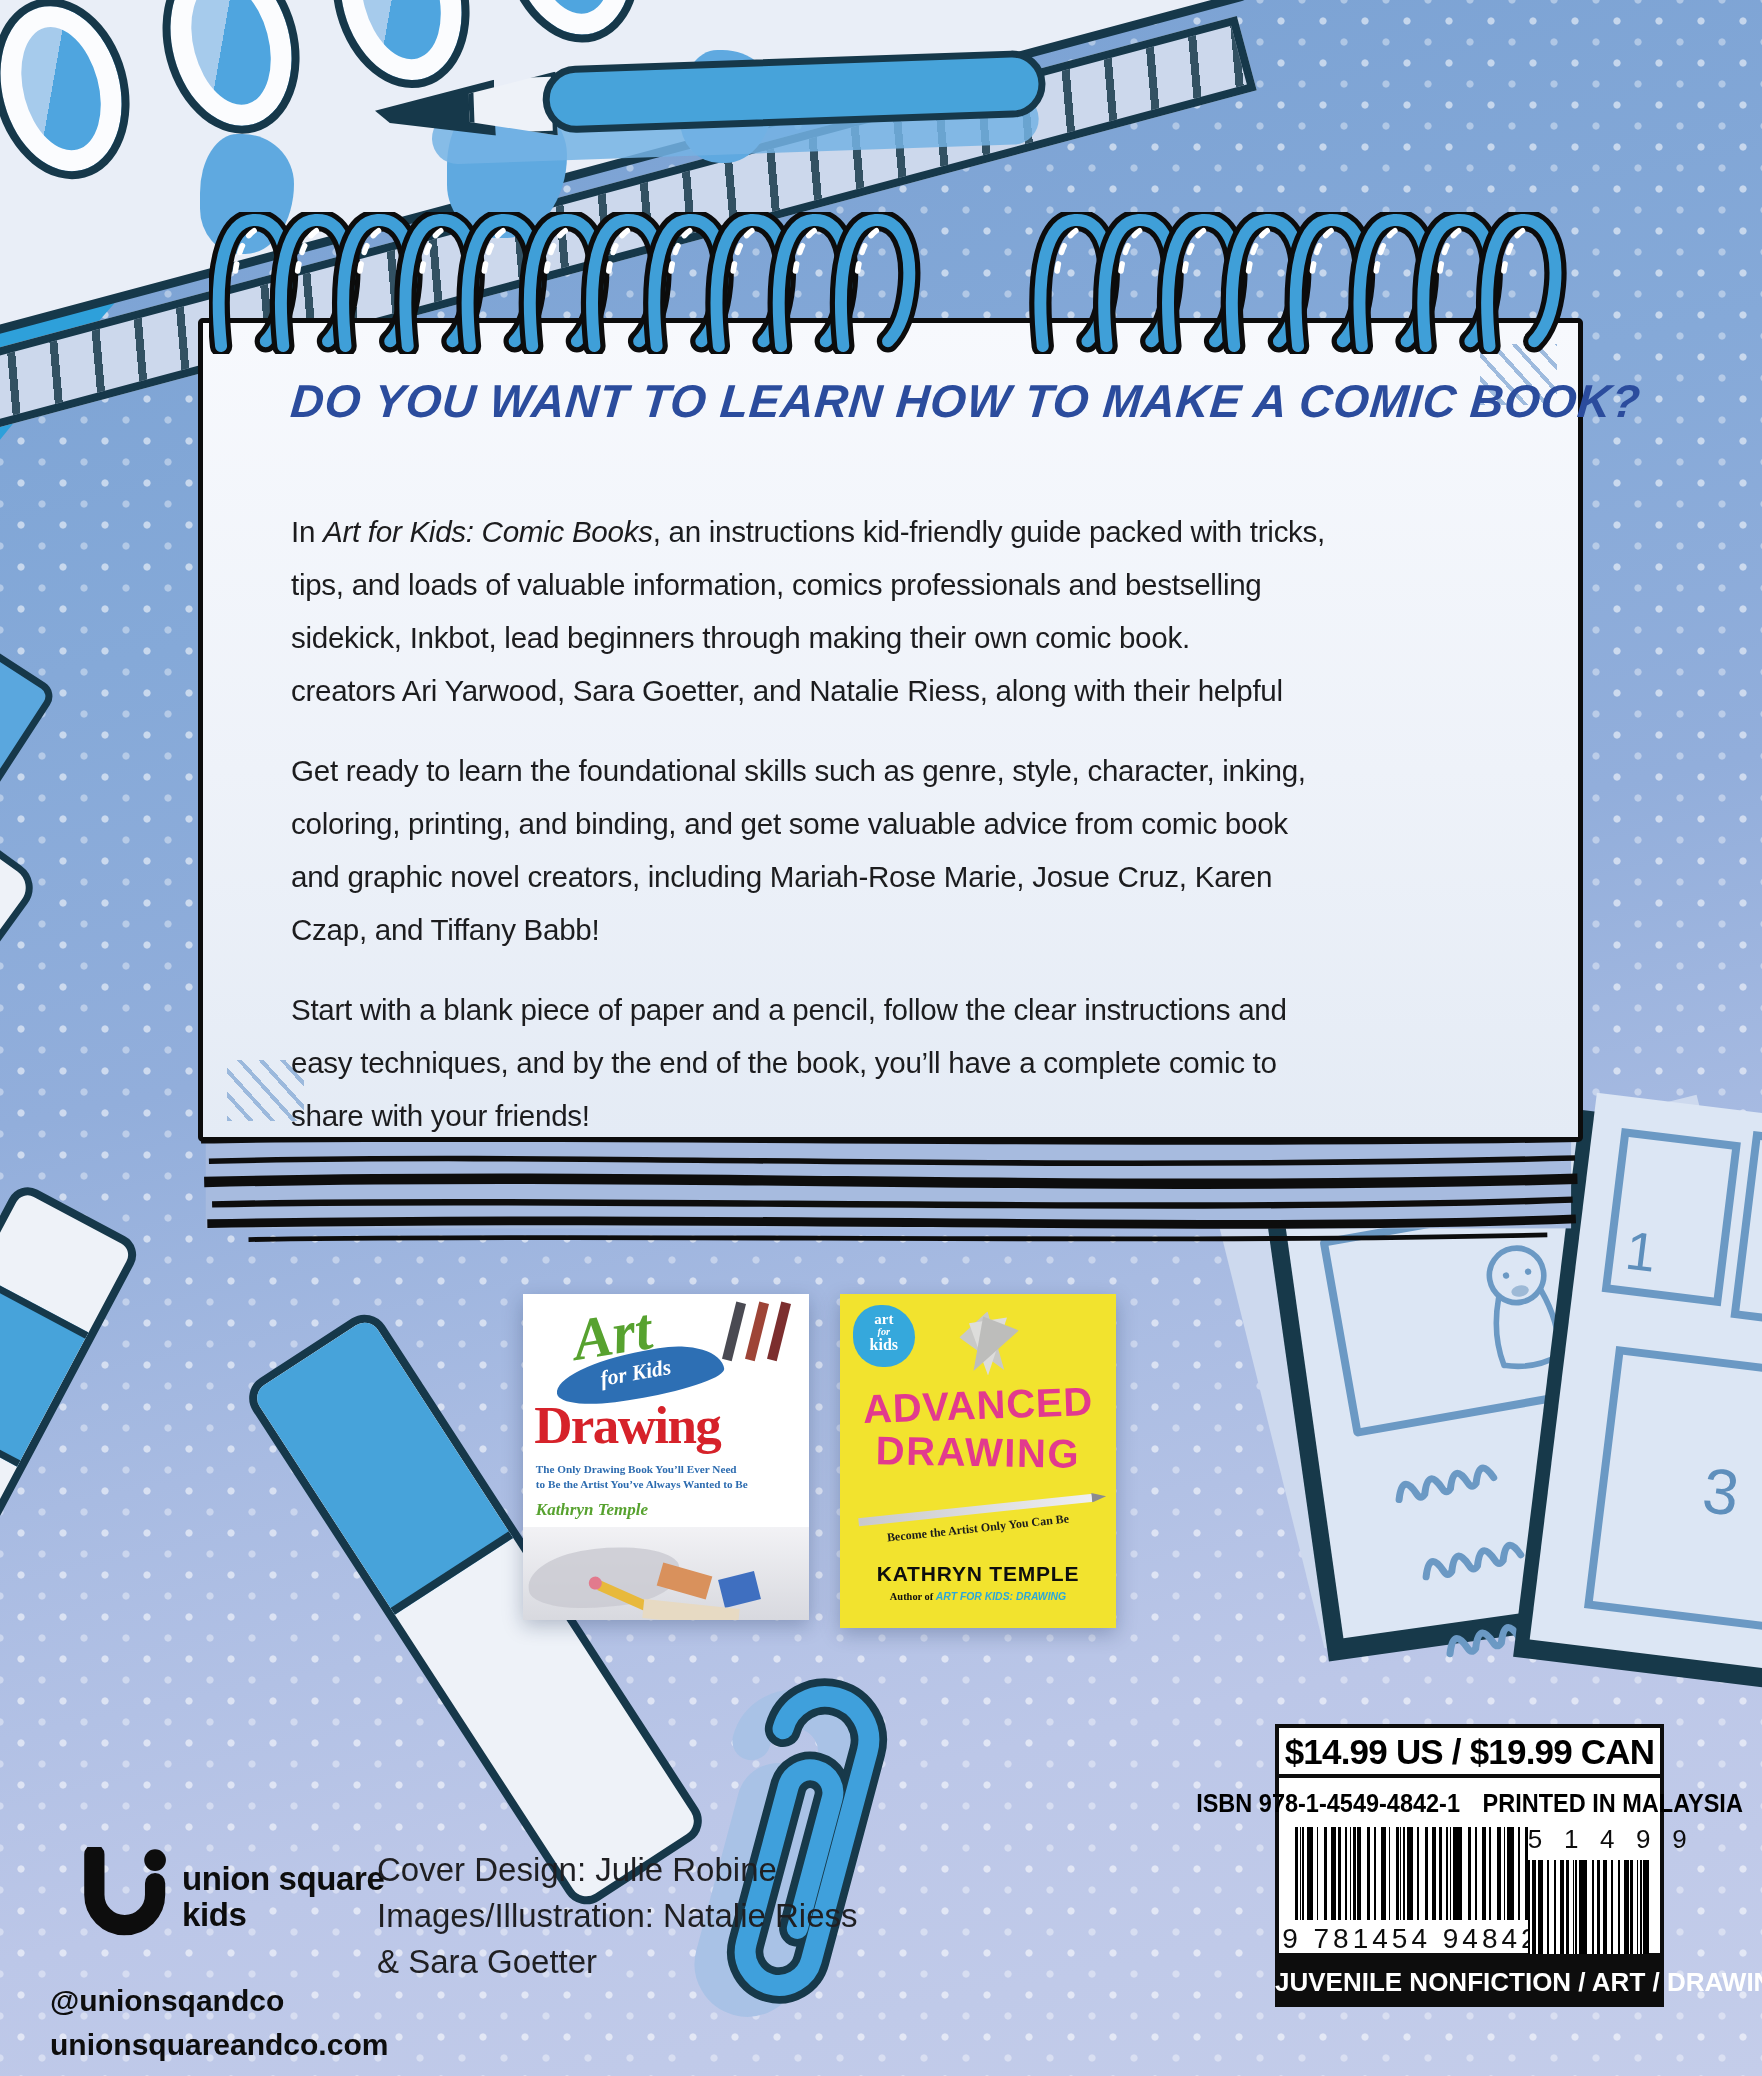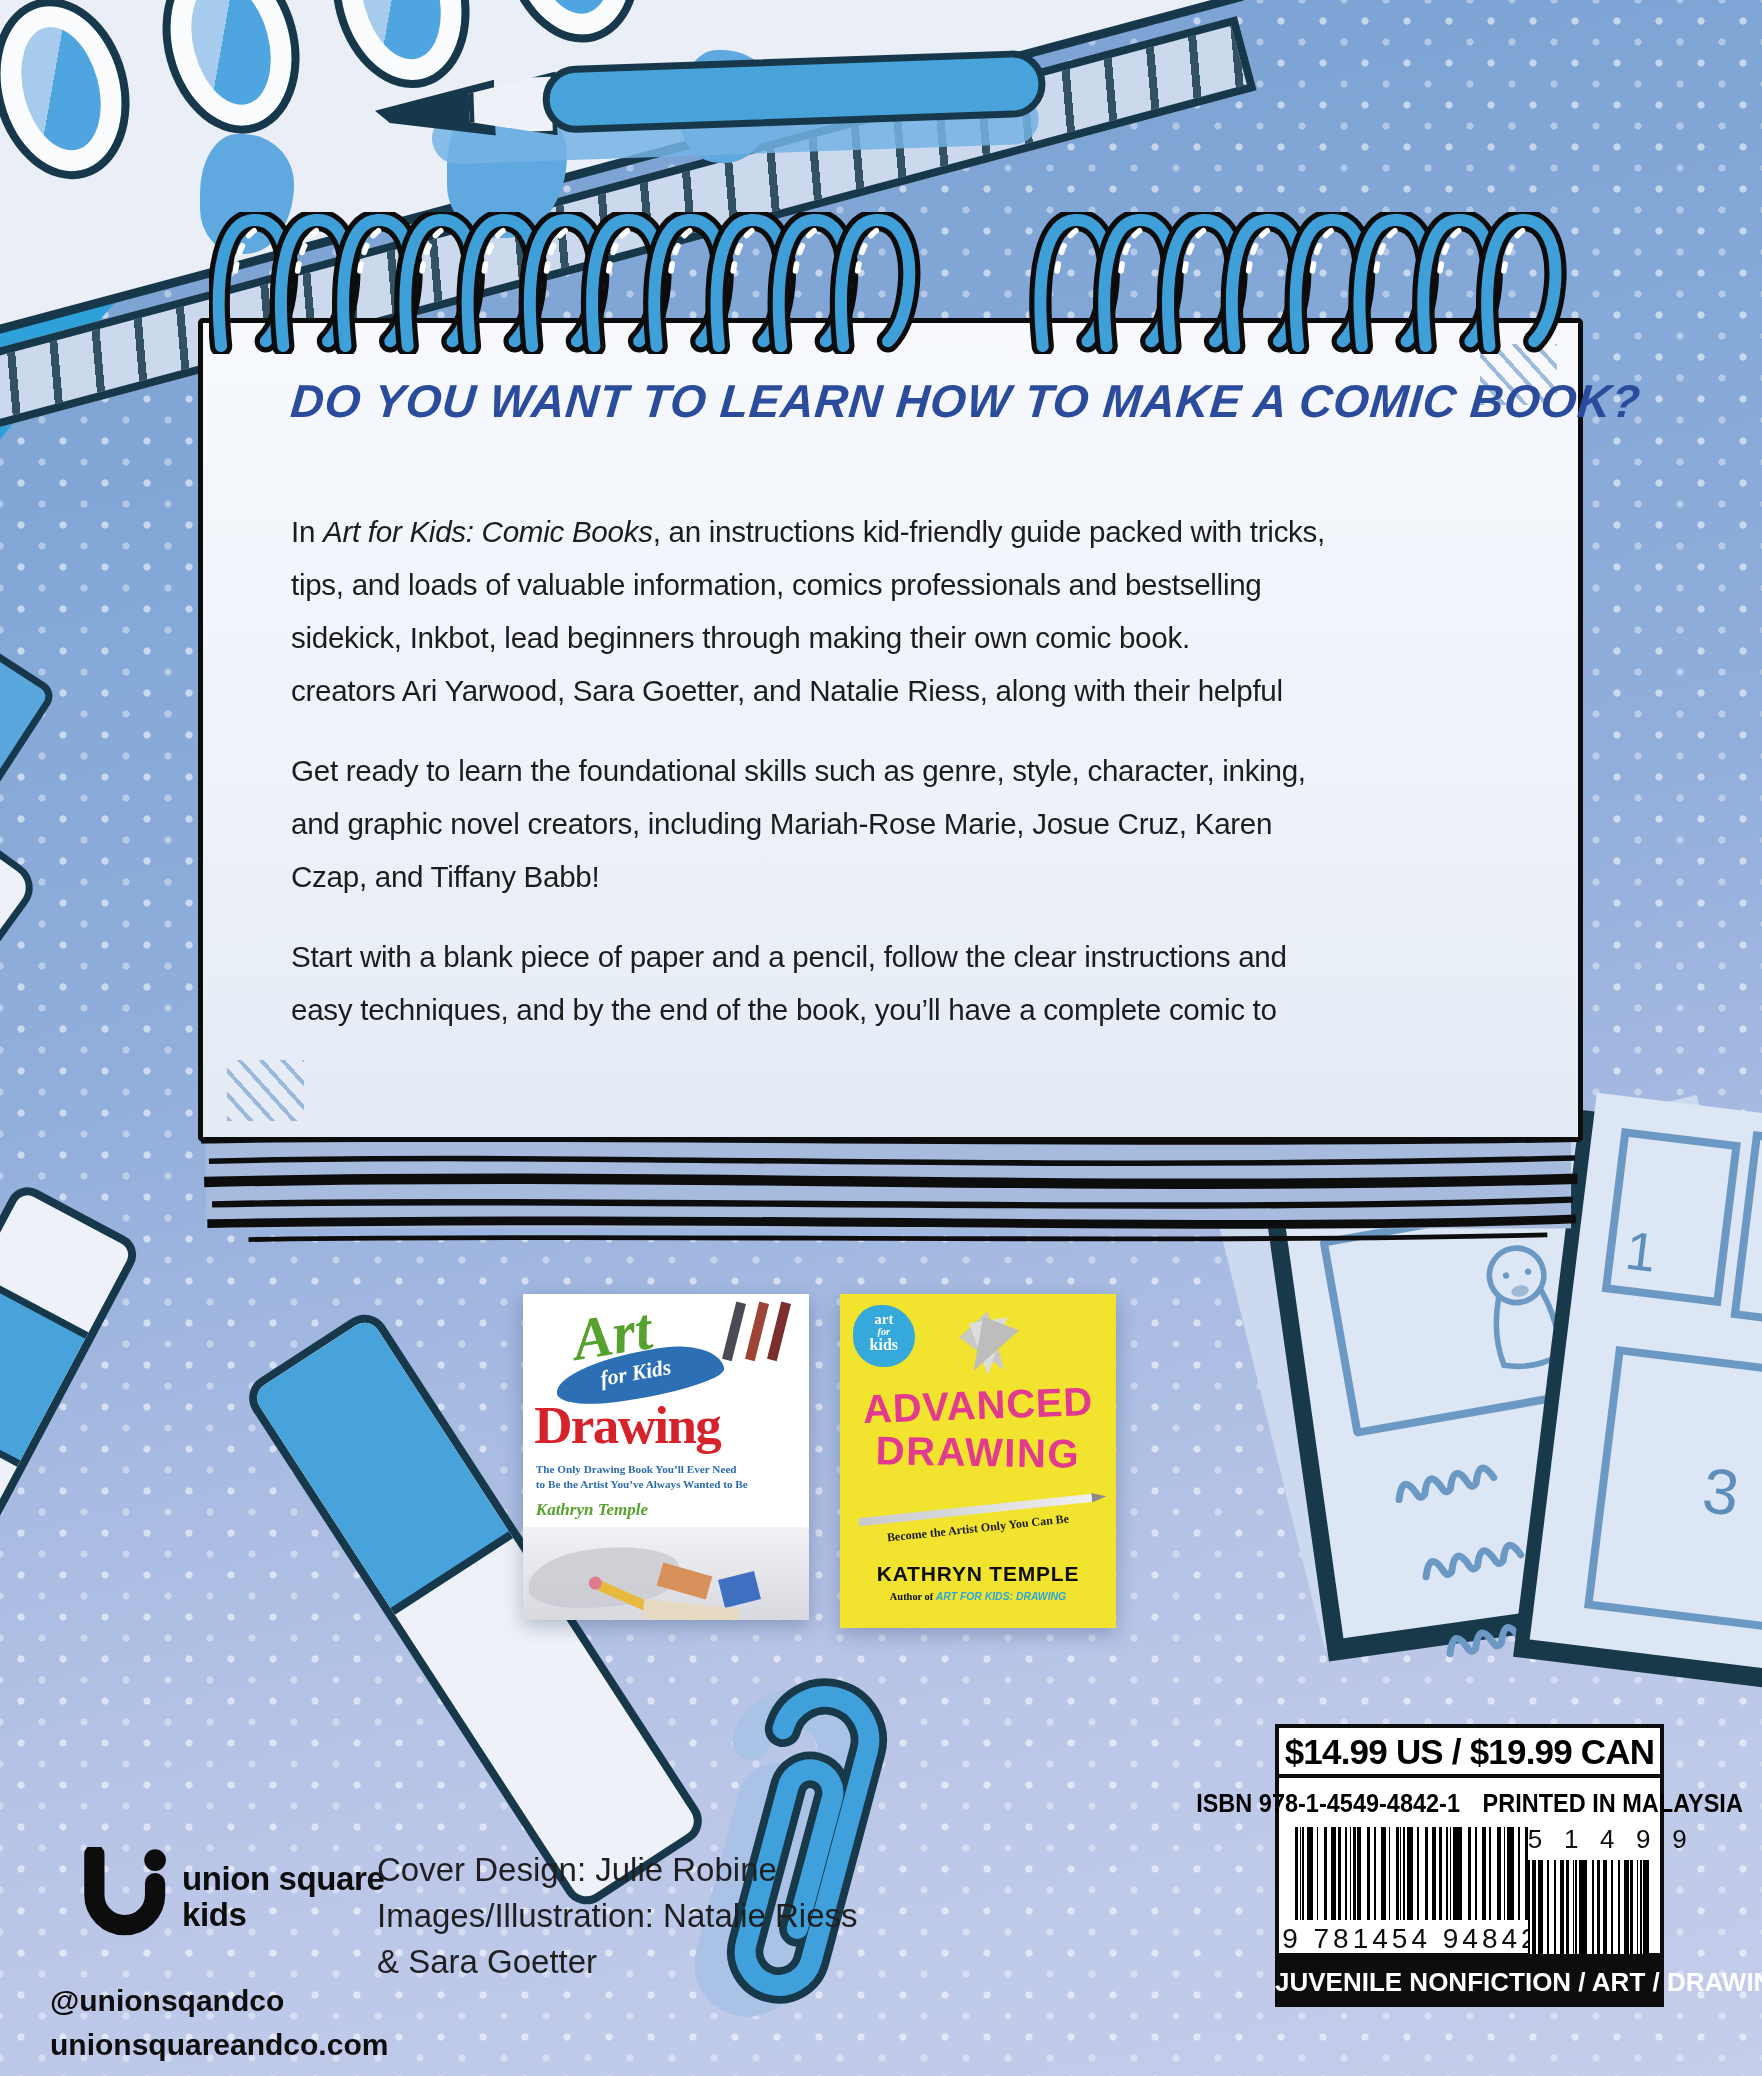--- a/index.html
+++ b/index.html
@@ -361,26 +361,28 @@
     <div class="page-content">
       <div class="headline">DO YOU WANT TO LEARN HOW TO MAKE A COMIC BOOK?</div>
       <div class="para">
         <div class="bl"><span>In </span><span class="it">Art for Kids: Comic Books</span><span>, an instructions kid-friendly guide packed with tricks,</span></div>
         <div class="bl">tips, and loads of valuable information, comics professionals and bestselling</div>
         <div class="bl">sidekick, Inkbot, lead beginners through making their own comic book.</div>
         <div class="bl">creators Ari Yarwood, Sara Goetter, and Natalie Riess, along with their helpful</div>
       </div>
       <div class="para">
         <div class="bl">Get ready to learn the foundational skills such as genre, style, character, inking,</div>
+        <div class="bl">coloring, printing, and binding, and get some valuable advice from comic book</div>
         <div class="bl">and graphic novel creators, including Mariah-Rose Marie, Josue Cruz, Karen</div>
         <div class="bl">Czap, and Tiffany Babb!</div>
       </div>
       <div class="para">
         <div class="bl">Start with a blank piece of paper and a pencil, follow the clear instructions and</div>
         <div class="bl">easy techniques, and by the end of the book, you’ll have a complete comic to</div>
+        <div class="bl">share with your friends!</div>
       </div>
     </div>
   </div>
 
   <svg class="rings" viewBox="0 0 1700 178">
     <defs>
       <g id="ring">
         <path d="M14,168 C4,70 20,12 54,10 C86,8 100,46 96,92 C93,124 84,148 70,162" fill="none" stroke="#0c0c0c" stroke-width="28" stroke-linecap="round"></path>
         <path d="M14,168 C4,70 20,12 54,10 C86,8 100,46 96,92 C93,124 84,148 70,162" fill="none" stroke="#3f9fd8" stroke-width="15" stroke-linecap="round"></path>
         <path d="M32,74 C36,46 46,28 58,22" fill="none" stroke="#ffffff" stroke-width="7" stroke-linecap="round" stroke-dasharray="9 15"></path>

